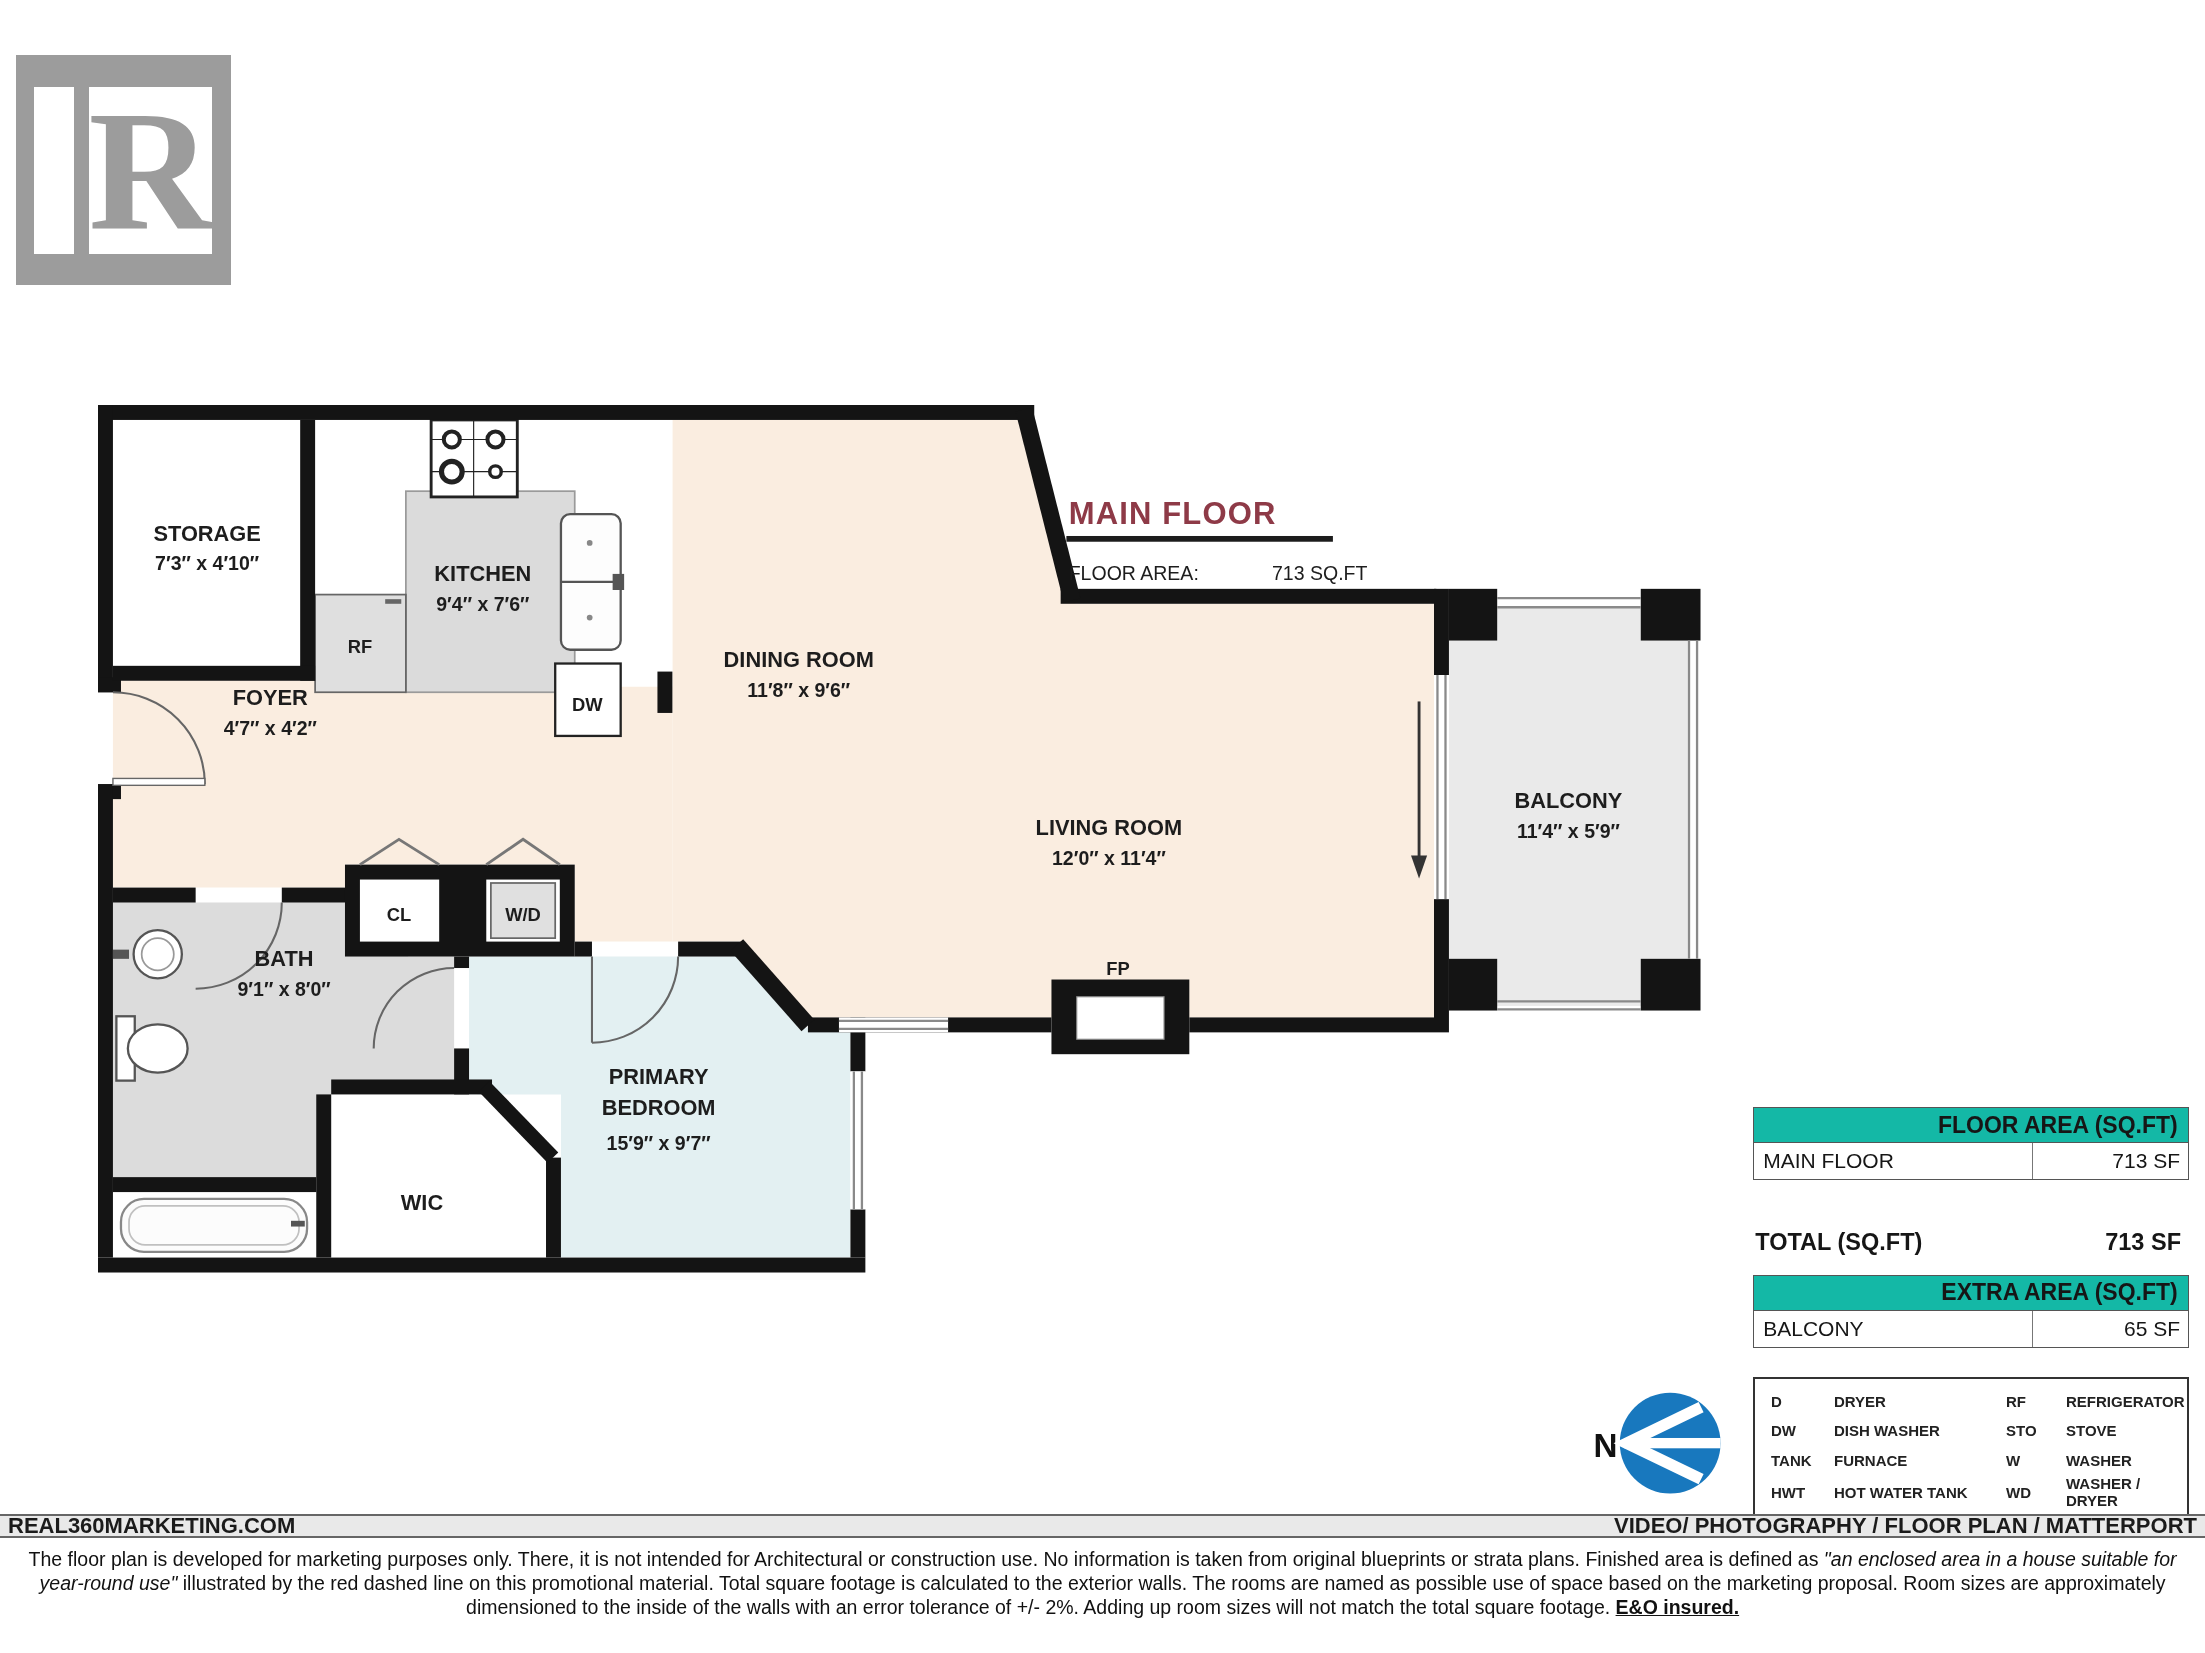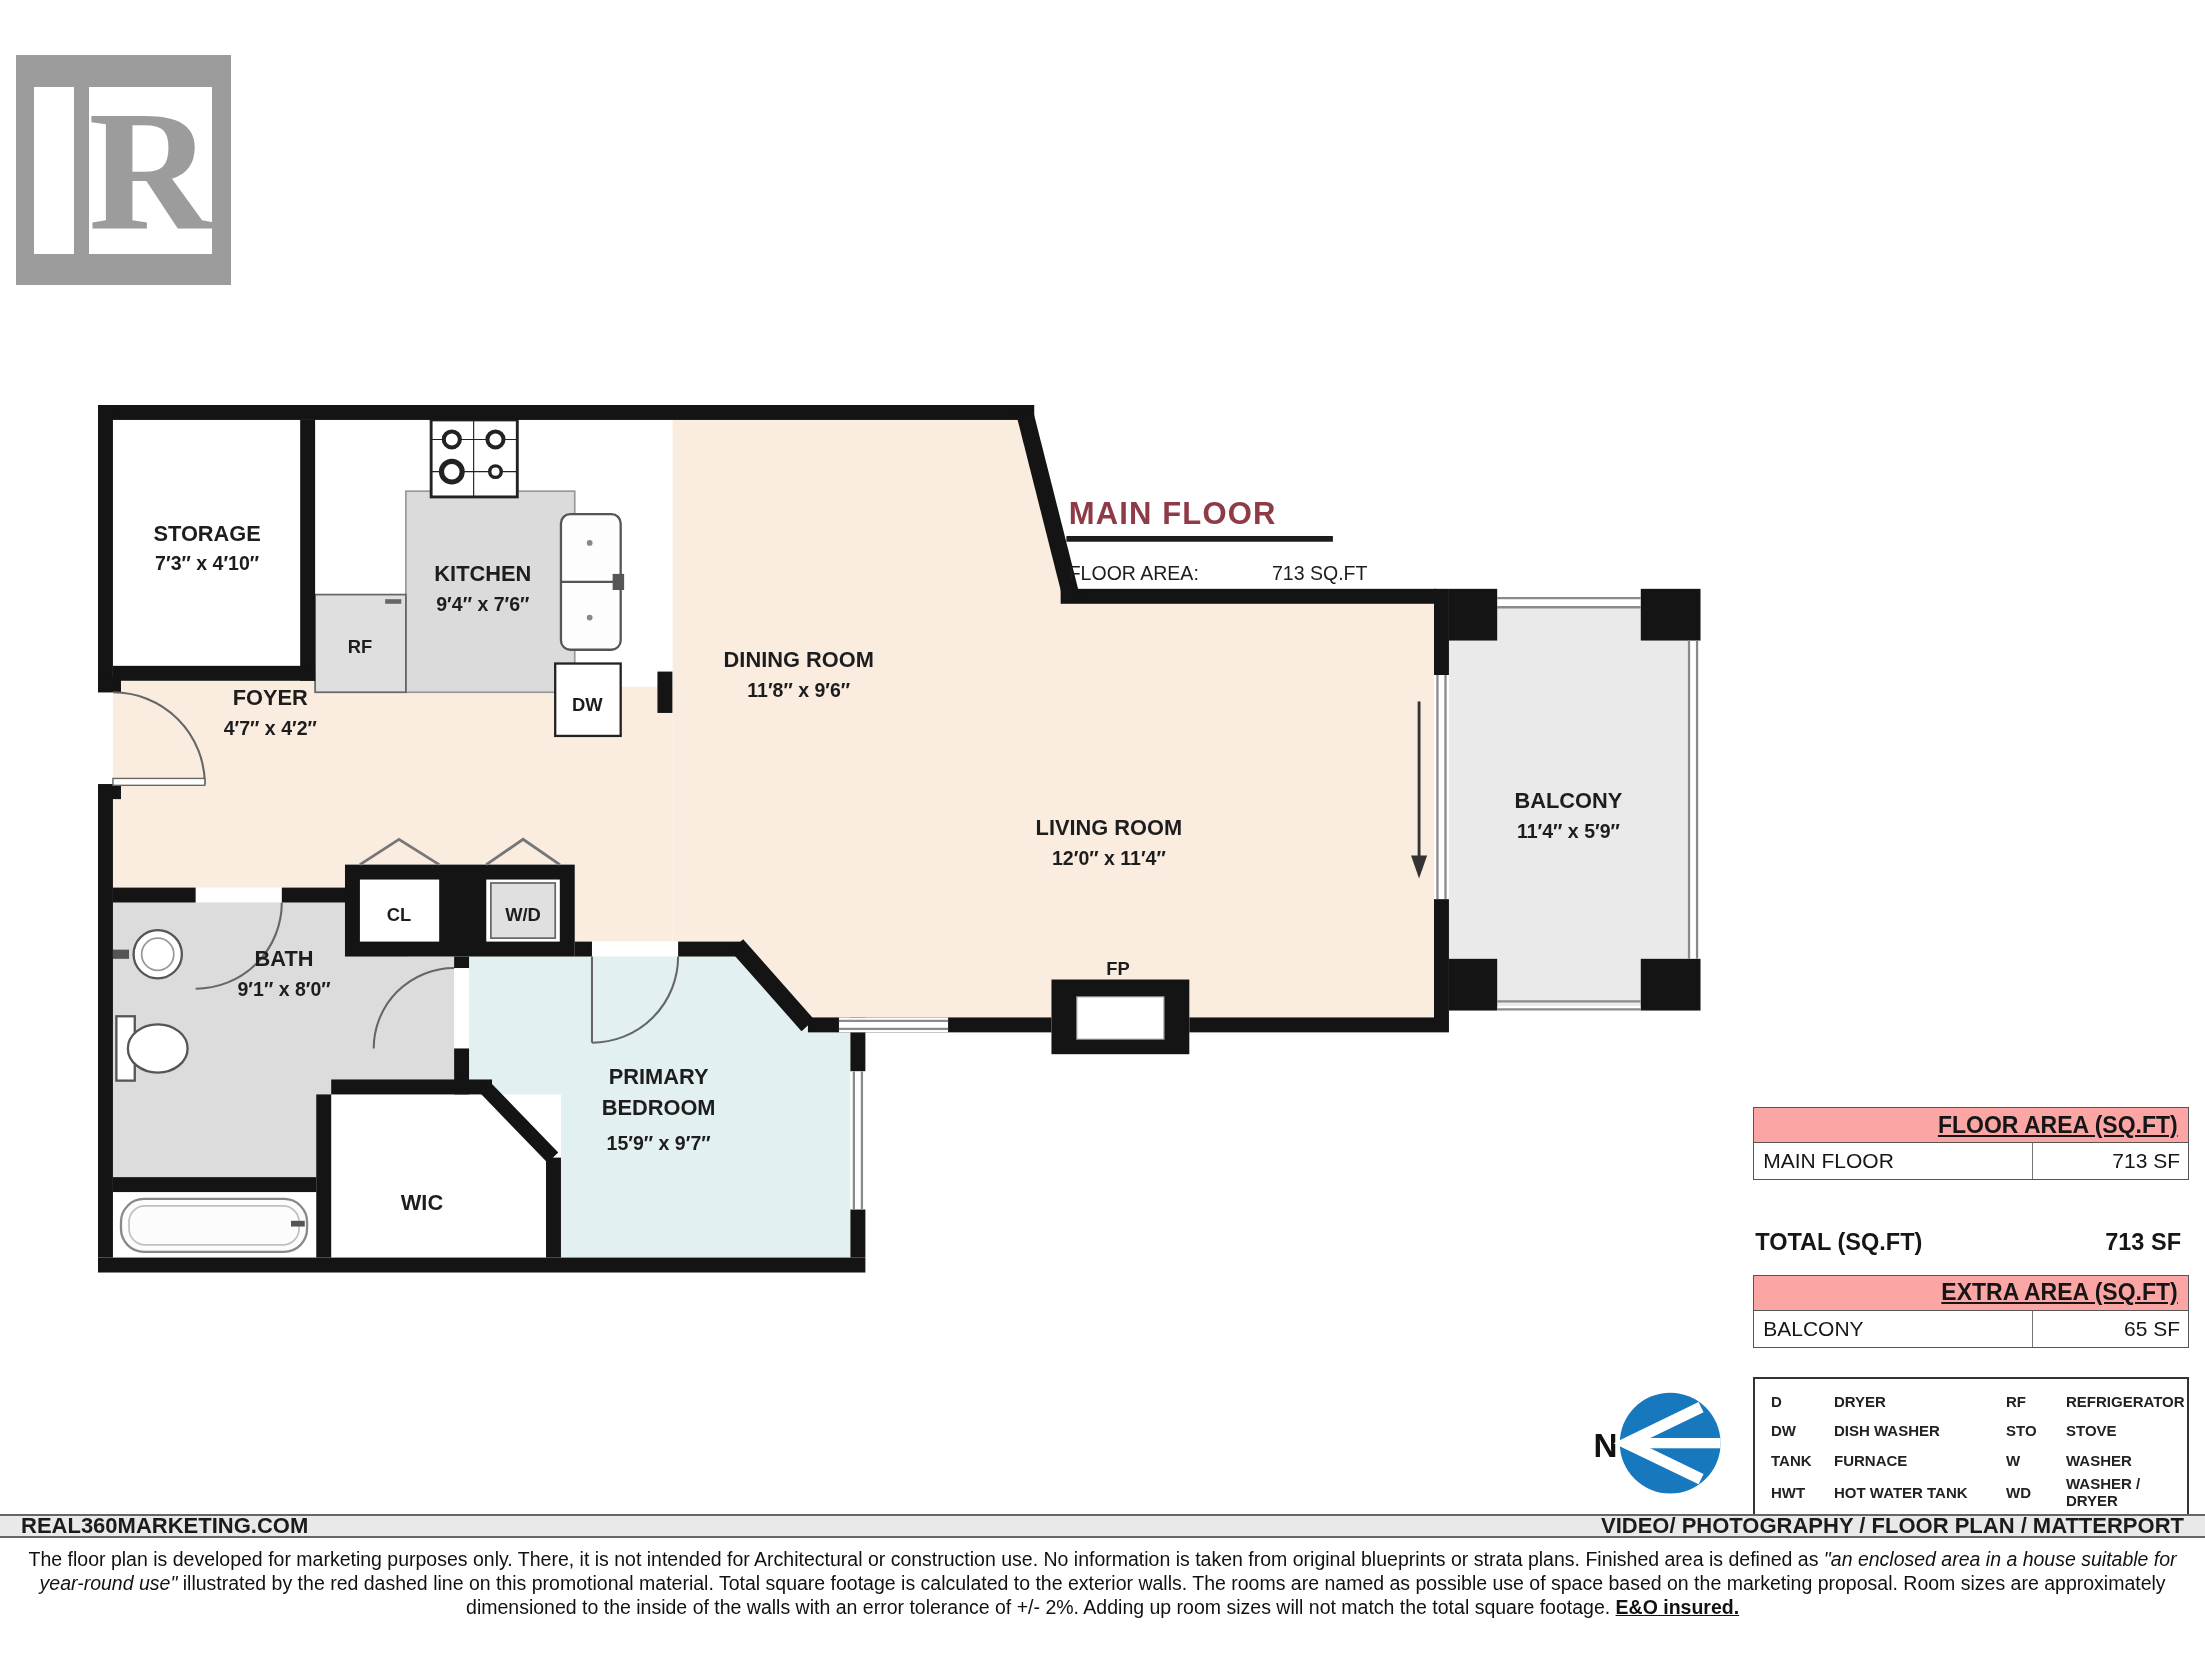--- a/index.html
+++ b/index.html
@@ -17,35 +17,35 @@
   
   .plan{left:98px;top:405px;width:1614px;height:879px;}
   .rm{font:600 19px "Liberation Sans",sans-serif;fill:#1d1d1d;text-anchor:middle;}
   .dm{font:600 17px "Liberation Sans",sans-serif;fill:#1d1d1d;text-anchor:middle;}
   .sm{font:600 16px "Liberation Sans",sans-serif;fill:#1d1d1d;text-anchor:middle;}
   .mfh{font:600 27px "Liberation Sans",sans-serif;fill:#8e3a47;letter-spacing:1px;}
   .mfl{font:400 17px "Liberation Sans",sans-serif;fill:#1d1d1d;}
   
   .tables{left:1753px;top:1107px;width:436px;}
   .tbl{border:1.7px solid #555;}
-  .tbl-h{height:34px;background:#fca5a5;border-bottom:1.7px solid #555;display:flex;align-items:center;justify-content:flex-end;padding-right:10.3px;font-size:23px;font-weight:600;text-decoration:underline;}
+  .tbl-h{height:34px;background:#14b8a6;border-bottom:1.7px solid #555;display:flex;align-items:center;justify-content:flex-end;padding-right:10.3px;font-size:23px;font-weight:600;}
   .tbl-row{height:36px;display:flex;align-items:stretch;font-size:21px;}
   .tbl-row .c1{flex:0 0 62%;display:flex;align-items:center;padding-left:9.2px;border-right:1.1px solid #777;}
   .tbl-row .c2{flex:1;display:flex;align-items:center;justify-content:flex-end;padding-right:8px;}
   .tbl-total{height:40px;display:flex;align-items:center;justify-content:space-between;font-size:23.5px;font-weight:700;padding:0 8px 0 2.3px;margin-top:42px;}
   .tbl-gap{height:12.6px;}
   
   .legend{left:1753px;top:1377px;width:436px;height:142px;border:2.3px solid #333;background:#fff;
           display:grid;grid-template-columns:63px 172px 60px auto;grid-auto-rows:1fr;align-items:center;
           padding:8px 0 8px 16px;box-sizing:border-box;font-size:15px;font-weight:600;color:#222;}
   
   .compass{left:1585px;top:1383px;width:144px;height:126px;}
   
   .footerbar{left:0;top:1514px;width:2205px;height:24px;background:#e9e9e9;border-top:2.3px solid #666;border-bottom:2.3px solid #666;
-             display:flex;align-items:center;justify-content:space-between;padding:0 21px;box-sizing:border-box;
+             display:flex;align-items:center;justify-content:space-between;padding:0 8px;box-sizing:border-box;
              font-size:22px;font-weight:600;color:#1b1b1b;}
   .disclaimer{left:8.6px;top:1548px;width:2188px;font-size:19.5px;line-height:1.22;color:#111;text-align:center;}
   .disclaimer i{font-style:italic;}
   .disclaimer b{font-weight:700;text-decoration:underline;}
 </style>
 </head>
 <body>
 
 <div class="page">
 

